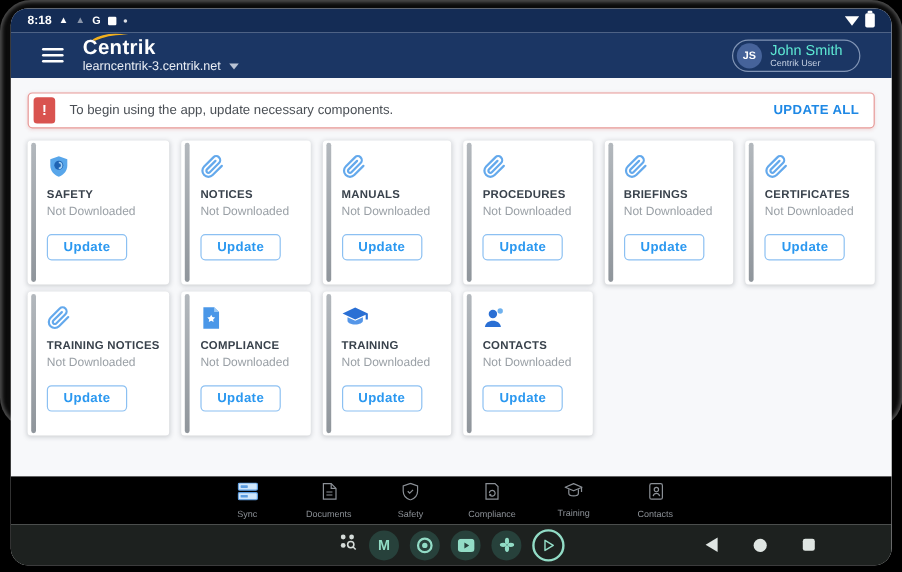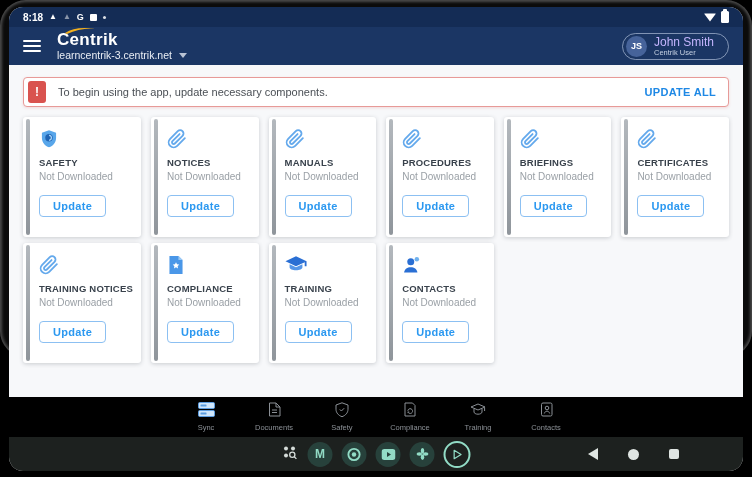--- a/index.html
+++ b/index.html
@@ -21,36 +21,36 @@
   .sb-tri.dim { opacity:.5; }
   .sb-g { font-size:9px; font-weight:bold; }
   .sb-square { width:7px; height:7px; background:#fff; border-radius:1px; }
   .sb-dot { width:3px; height:3px; background:#fff; border-radius:50%; opacity:.85; }
   .wifi { width:12px; height:9px; background:#fff; clip-path:polygon(50% 100%,0 12%,100% 12%); border-radius:1px; }
   .battery { width:8px; height:12px; background:#fff; border-radius:1.5px; position:relative; }
   .battery::before { content:""; position:absolute; top:-2px; left:2px; width:4px; height:2px; background:#fff; border-radius:1px 1px 0 0; }
 
   
   .appbar { height:38px; background:#1b3664; display:flex; align-items:center;
-            padding:0 14px; flex:0 0 auto; }
+            padding:0 26px; flex:0 0 auto; }
   .hamburger { width:18px; display:flex; flex-direction:column; gap:3px; cursor:pointer; }
   .hamburger span { height:2px; background:#fff; border-radius:1px; }
   .logo-block { margin-left:16px; position:relative; }
   .logo-text { color:#fff; font-size:17px; font-weight:600; letter-spacing:.3px; line-height:1; }
   .swoosh { position:absolute; top:-5px; left:7px; }
   .env-row { display:flex; align-items:center; gap:7px; margin-top:1px; }
   .env-text { color:#e9edf4; font-size:10.5px; }
   .caret-down { width:0; height:0; border-left:4px solid transparent; border-right:4px solid transparent;
                 border-top:5px solid #b9c3d4; }
   .user-chip { margin-left:auto; display:flex; align-items:center; gap:7px;
                border:1px solid rgba(185,200,225,.65); border-radius:15px;
                padding:2px 14px 2px 3px; cursor:pointer; }
   .avatar { width:21px; height:21px; border-radius:50%; background:#46639a; color:#fff;
             font-size:9px; font-weight:bold; display:flex; align-items:center; justify-content:center; }
-  .user-name { color:#c4b5fd; font-size:12px; line-height:1.1; }
+  .user-name { color:#5eead4; font-size:12px; line-height:1.1; }
   .user-role { color:#c6d1e3; font-size:7.5px; line-height:1; }
 
   
   .content { flex:1 1 auto; background:#f7f8fa; overflow:hidden; }
 
   .banner { margin:12px 14px 10px; height:30px; background:#fff; border:1px solid #e79a98;
             border-radius:4px; display:flex; align-items:center;
             box-shadow:0 1px 3px rgba(217,83,79,.18); }
   .banner-icon { width:18px; height:22px; background:#d9534f; border-radius:3px; margin:0 12px 0 4px;
                  color:#fff; font-size:12px; font-weight:bold; display:flex; align-items:center; justify-content:center; }

